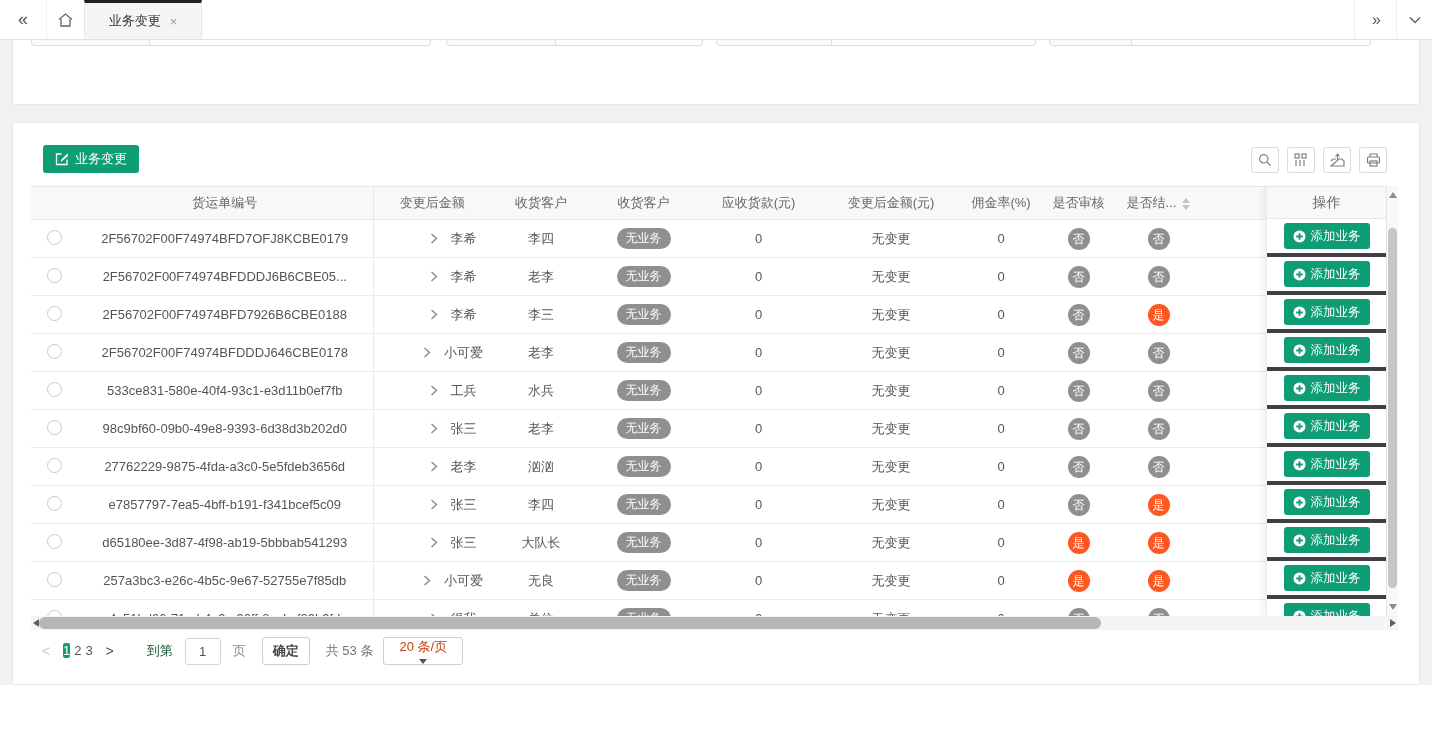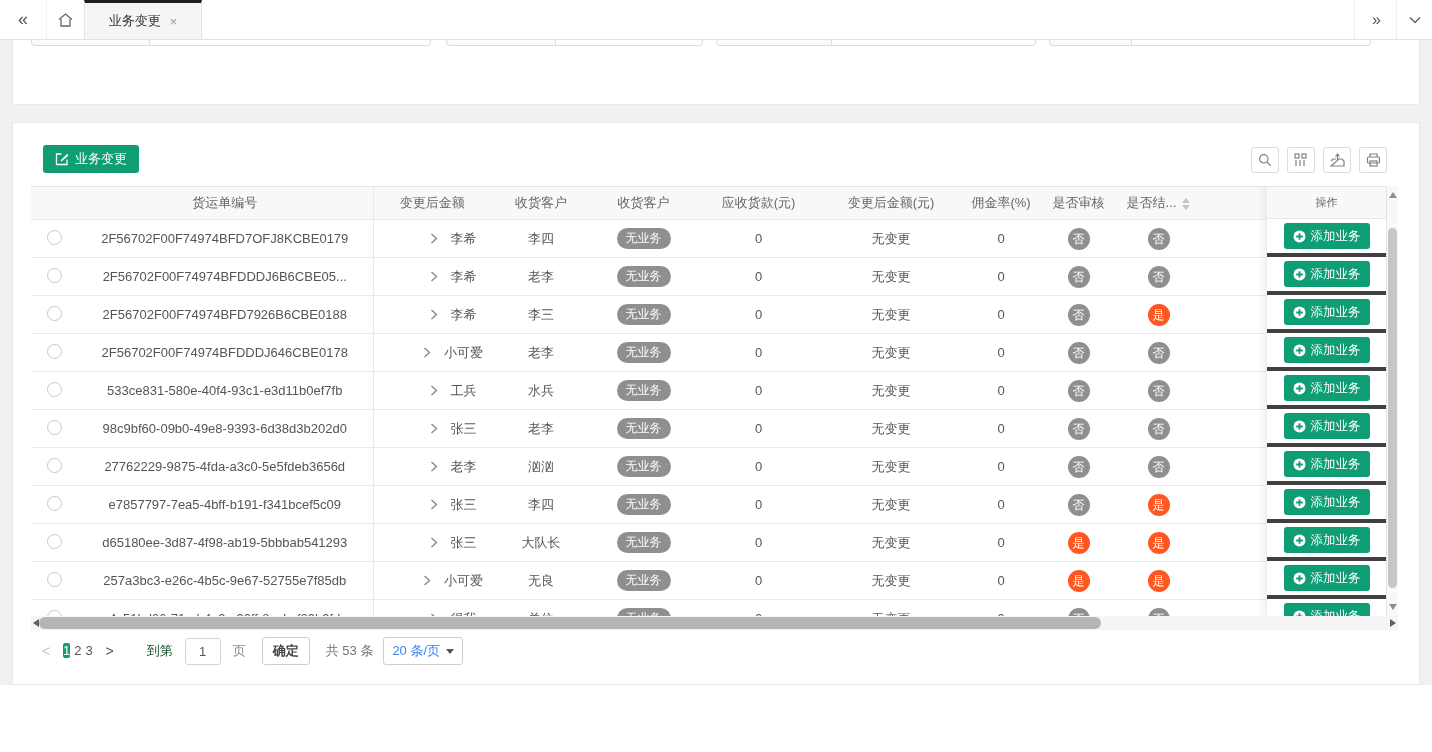--- a/index.html
+++ b/index.html
@@ -75,21 +75,21 @@
   .yellow { background:#fbb521; }
   .sort-carets { display:inline-block; vertical-align:-3px; margin-left:6px; }
   .sort-carets i { display:block; width:0; height:0; border-left:4px solid transparent; border-right:4px solid transparent; }
   .sort-up   { border-bottom:5px solid #c0c4cc; margin-bottom:2px; }
   .sort-down { border-top:5px solid #c0c4cc; }
 
   
   .op-col { position:absolute; left:1235px; top:0; width:120px; height:430px; background:#fff;
             border-left:1px solid #ececec; box-shadow:-4px 0 6px rgba(0,0,0,.05); }
   .op-head { height:33px; background:#f8f8f8; border-top:1px solid #e7e7e7; border-bottom:1px solid #e7e7e7;
-             line-height:31px; text-align:center; font-size:11px; color:#666; }
+             line-height:31px; text-align:center; font-size:14px; color:#666; }
   .op-cell { height:38px; border-bottom:4px solid #404040; display:flex; align-items:center; justify-content:center; }
   .add-btn { height:26px; padding:0 9px; background:#0e9d74; color:#fff; border:none; border-radius:3px;
              font-size:12.5px; display:flex; align-items:center; gap:5px; cursor:pointer;
              font-family:"Liberation Sans",sans-serif; }
 
   
   .vscroll { position:absolute; left:1355px; top:0; width:12px; height:430px; background:#f8f8f8;
              border-left:1px solid #e3e3e3; }
   .vthumb { position:absolute; left:1px; top:42px; width:9px; height:360px; background:#c6c6c6; border-radius:5px; cursor:pointer; }
   .varrow-up, .varrow-down { position:absolute; left:2px; width:0; height:0;
@@ -113,21 +113,21 @@
   .pg-item.active { background:#0e9d74; color:#fff; }
   .pg-goto { color:#14532d; margin-left:22px; }
   .pg-input { width:36px; height:27px; border:1px solid #d4d4d4; border-radius:3px; text-align:center;
               font-size:13px; color:#555; margin:0 12px; font-family:"Liberation Sans",sans-serif; }
   .pg-page { color:#8b8b8b; }
   .pg-confirm { width:48px; height:28px; background:#fff; border:1px solid #cfcfcf; border-radius:3px;
                 font-size:13px; font-weight:700; color:#454545; margin-left:16px; cursor:pointer;
                 font-family:"Liberation Sans",sans-serif; }
   .pg-total { margin-left:16px; color:#737373; }
   .pg-size { width:80px; height:28px; border:1px solid #cfcfcf; border-radius:3px; margin-left:10px;
-             display:flex; align-items:center; justify-content:space-between; padding:0 8px; cursor:pointer; color:#3b82f6; }
+             display:flex; align-items:center; justify-content:space-between; padding:0 8px; cursor:pointer; color:#c2410c;flex-direction:column; }
   .pg-size .caret { width:0; height:0; border-left:4px solid transparent; border-right:4px solid transparent;
              border-top:5px solid #555; }
   svg { display:block; }
 </style>
 </head>
 <body>
 
 <div class="screen">
 
   <div class="tabbar">

